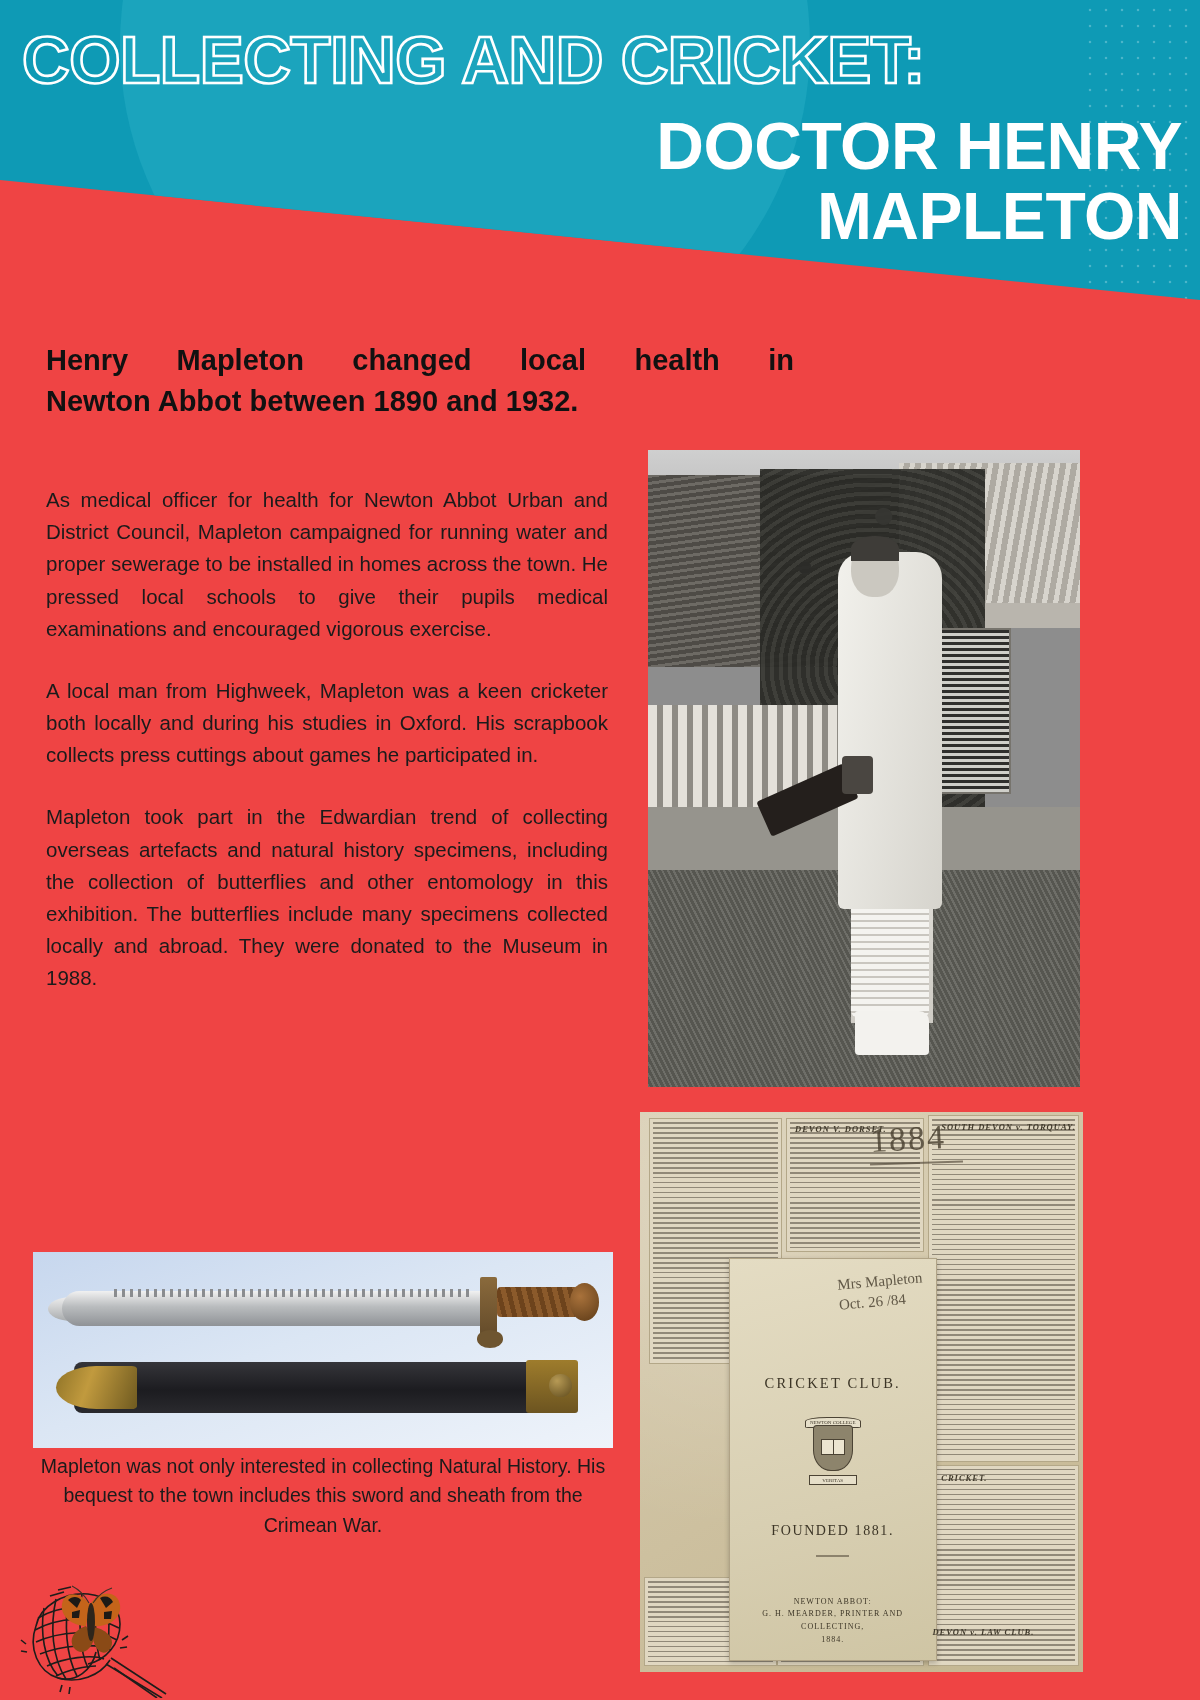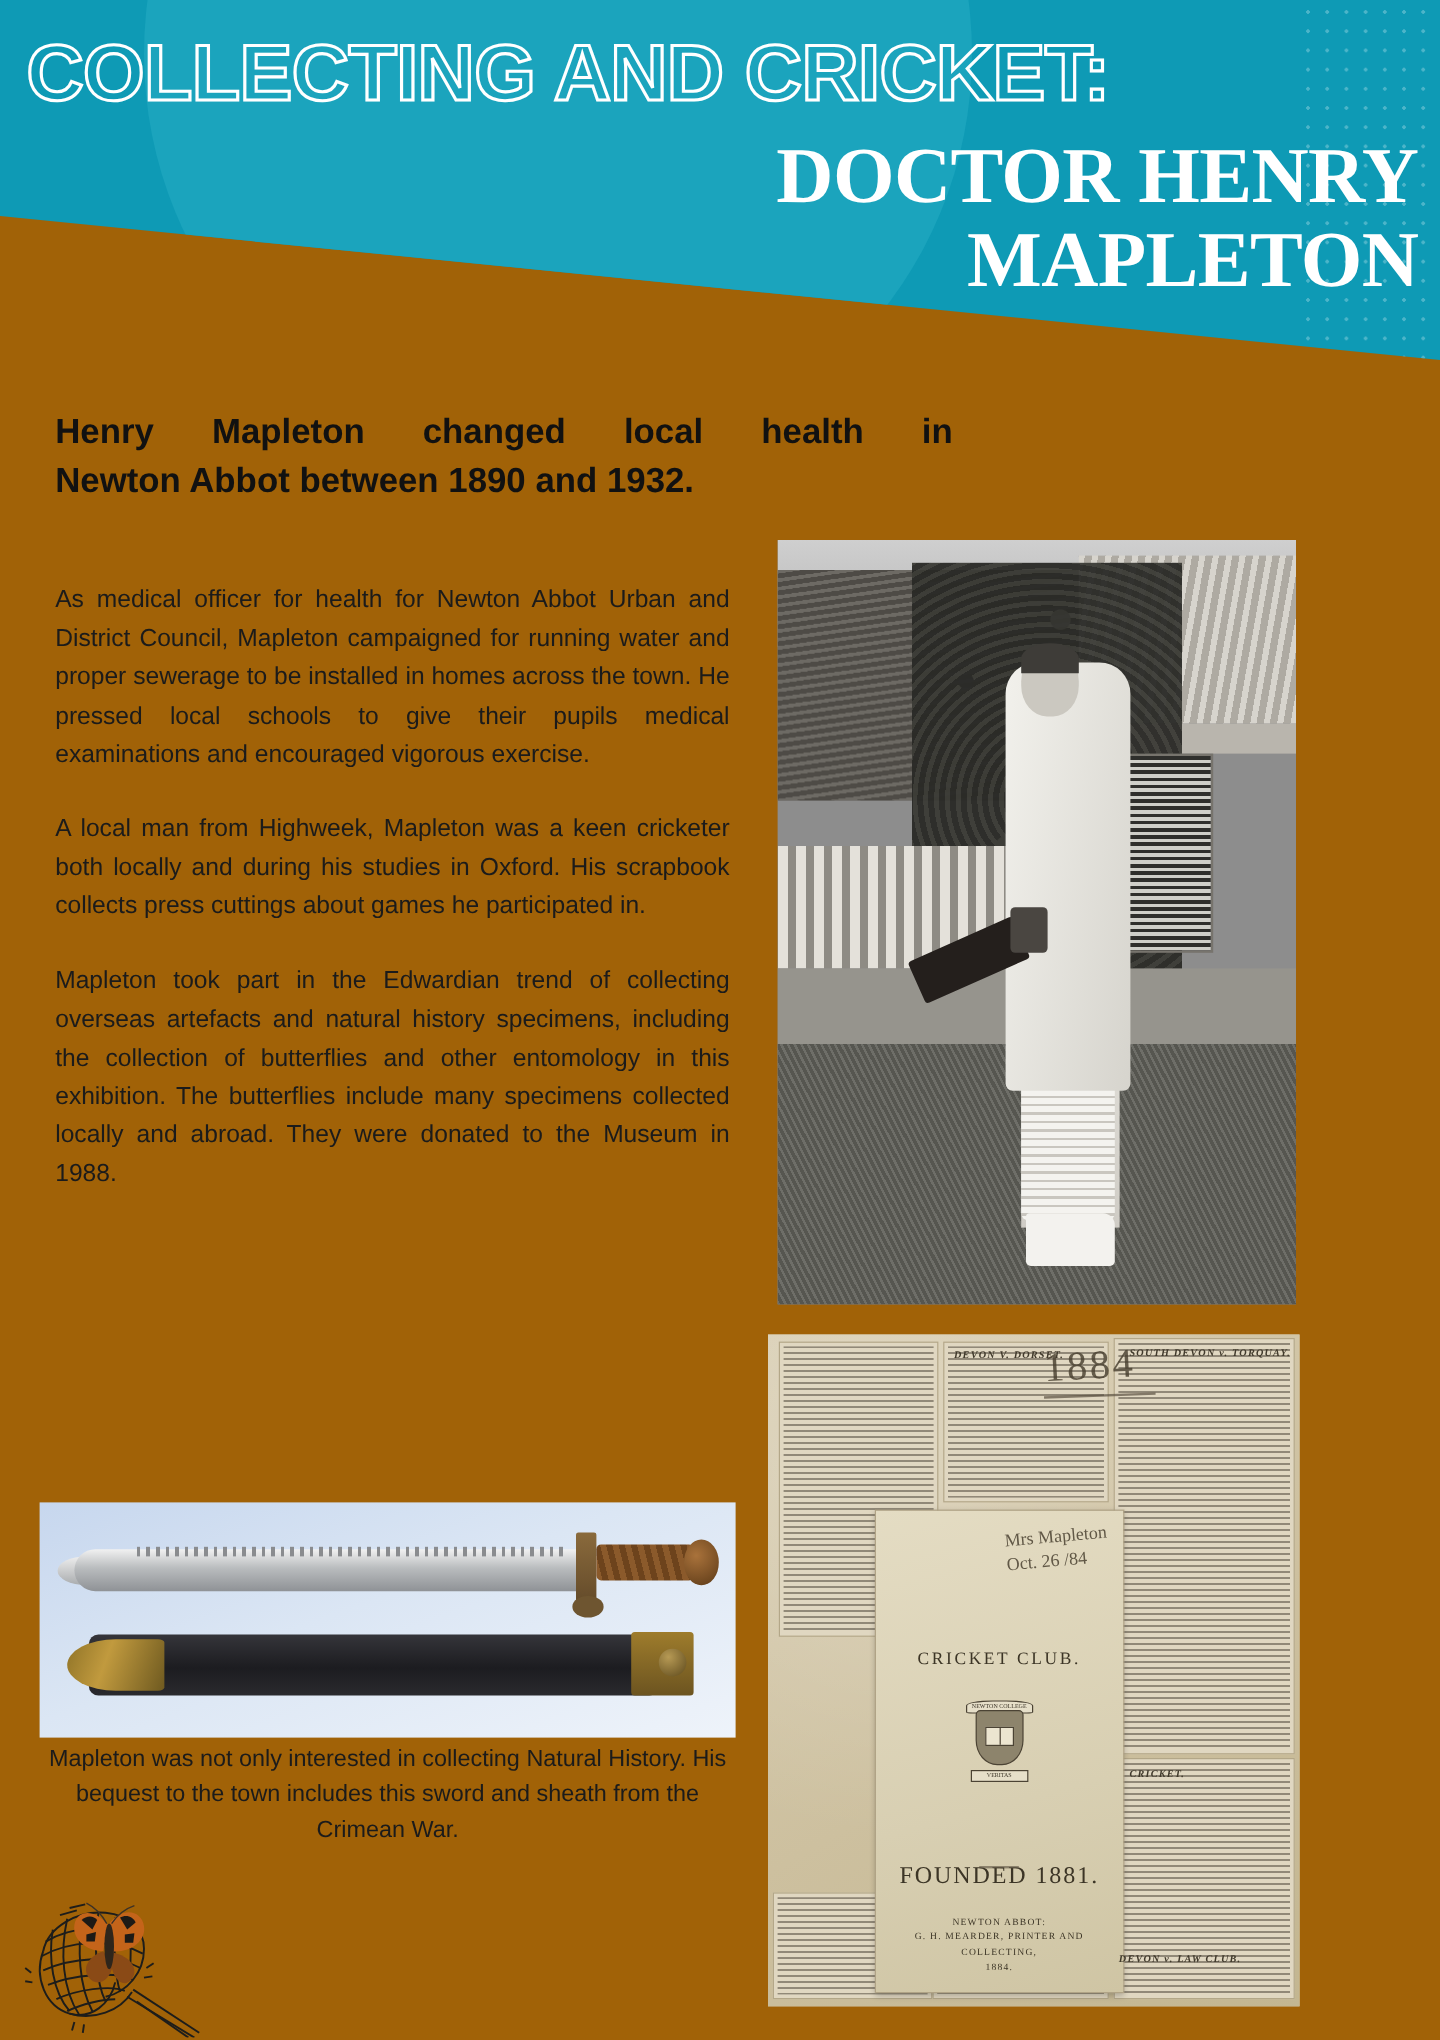--- a/index.html
+++ b/index.html
@@ -7,21 +7,21 @@
     width: 1200px;
     height: 1700px;
     background: #ffffff;
     font-family: "Liberation Sans", sans-serif;
     overflow: hidden;
   }
   .page {
     position: relative;
     width: 1200px;
     height: 1700px;
-    background: #a16207;
+    background: #ef4444;
     overflow: hidden;
   }
 
   
   .header {
     position: absolute;
     left: 0; top: 0;
     width: 1200px;
     height: 360px;
     overflow: hidden;
@@ -76,21 +76,21 @@
   .title-solid {
     position: absolute;
     right: 18px; top: 112px;
     width: 1060px;
     font-size: 66px;
     font-weight: 700;
     line-height: 1.06;
     letter-spacing: -0.5px;
     color: #ffffff;
     text-align: right;
-    font-family: Liberation Serif, serif;
+    font-family: Liberation Sans, sans-serif;
   }
 
   
   .headline {
     position: absolute;
     left: 46px; top: 340px;
     width: 748px;
     font-size: 29px;
     font-weight: 700;
     line-height: 1.42;
@@ -389,21 +389,21 @@
     border-radius: 40% 40% 10% 10%;
     font-size: 5px; color: #3b3427; line-height: 10px;
   }
   .sb-crest .ribbon-bot {
     position: absolute; left: 4px; bottom: 0; width: 48px; height: 10px;
     background: #e6dfc9; border: 1px solid #4b4334;
     font-size: 5px; color: #3b3427; line-height: 9px;
   }
   .sb-founded {
     position: absolute; left: 0; right: 0; top: 66%;
-    font-size: 20px; letter-spacing: 1.6px; margin-top: 29px;
+    font-size: 14px; letter-spacing: 1.6px;
   }
   .sb-div {
     position: absolute; left: 42%; right: 42%; top: 74%;
     height: 2px; background: #5a5040; opacity: .6;
   }
   .sb-imprint {
     position: absolute; left: 0; right: 0; top: 84%;
     font-size: 8px; letter-spacing: 1px; line-height: 1.6;
   }
   .sb-head {

